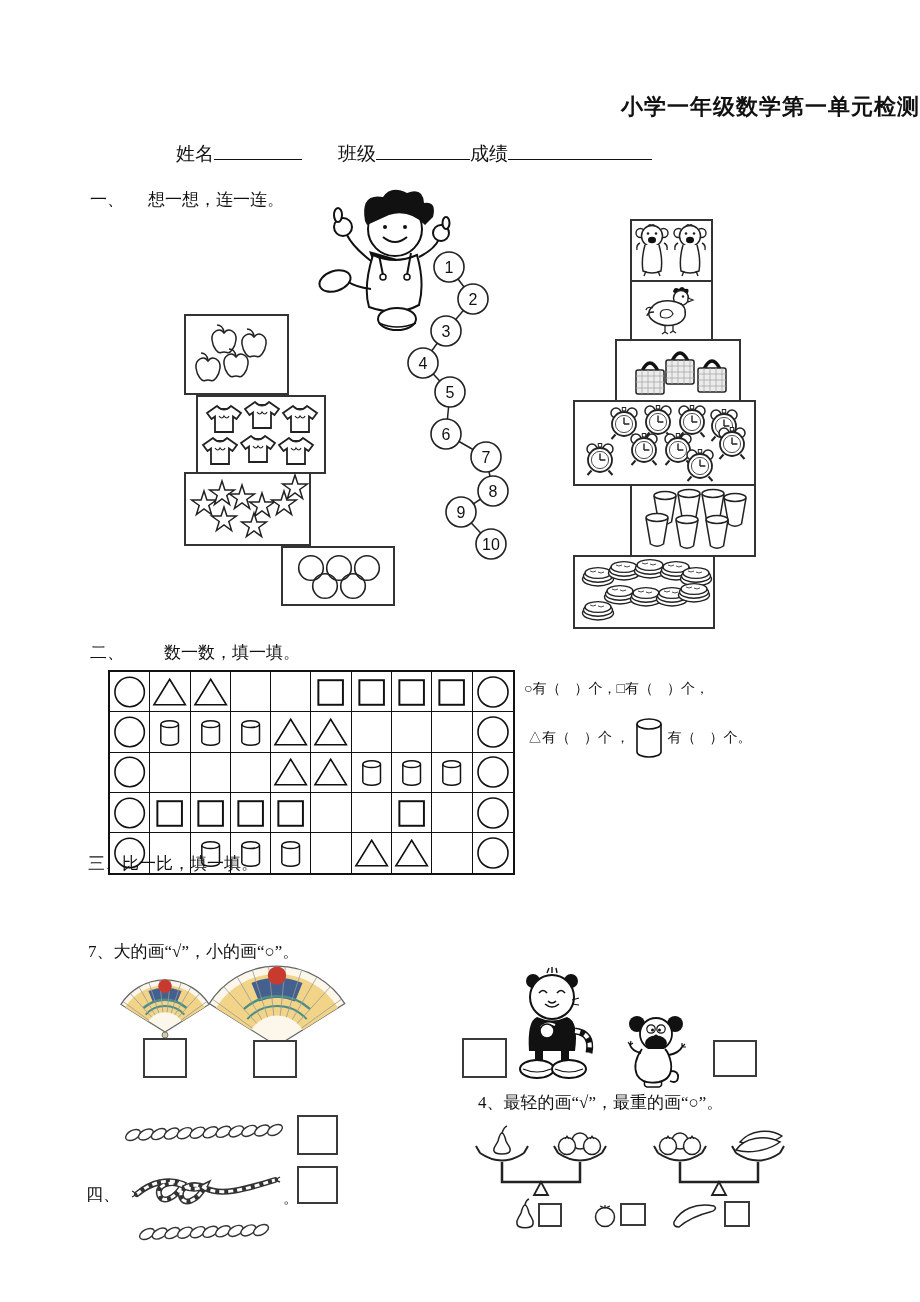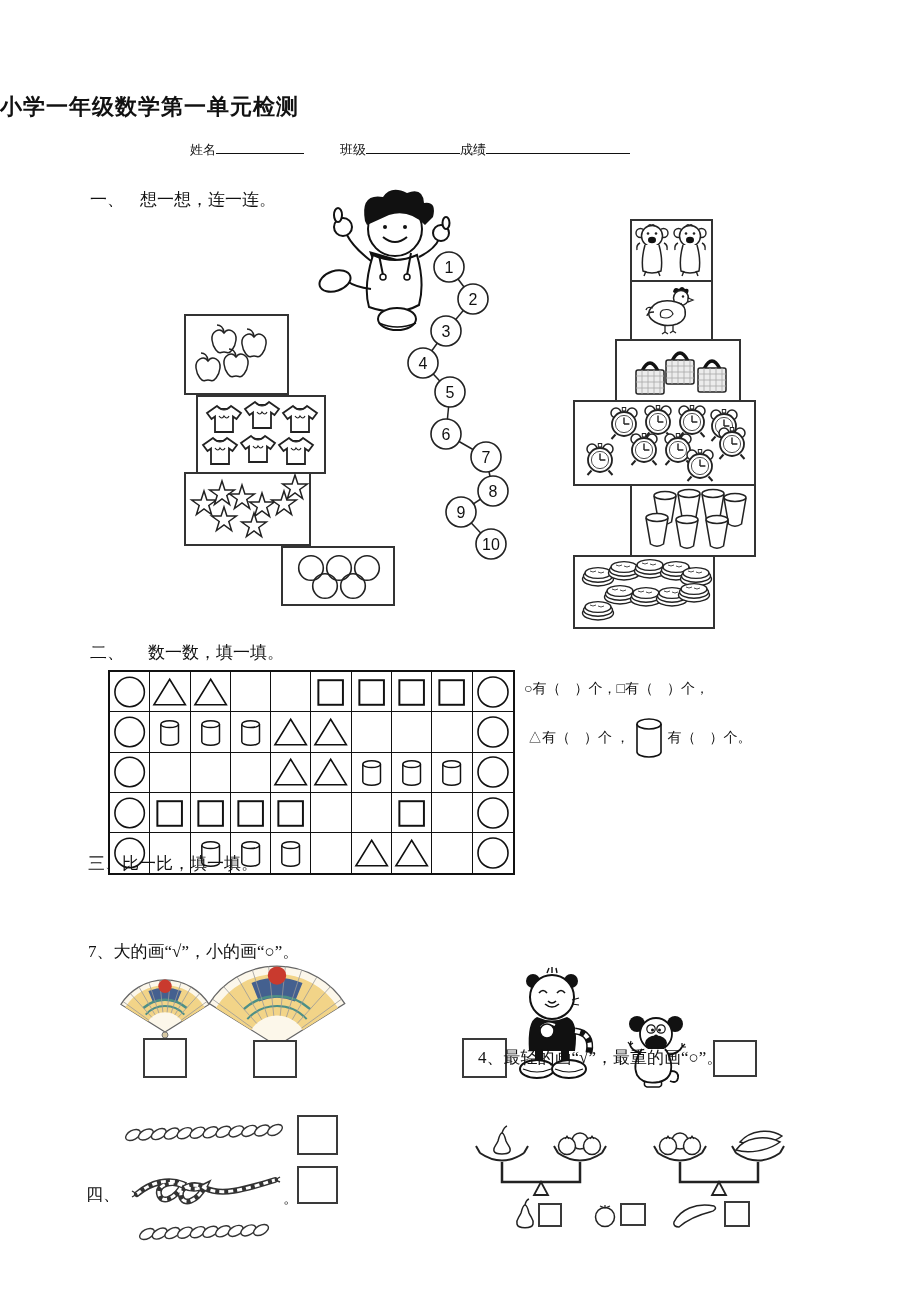--- a/index.html
+++ b/index.html
@@ -1,23 +1,23 @@
 <!DOCTYPE html>
 <html><head>
 <meta charset="utf-8">
 <style>
   *{margin:0;padding:0;box-sizing:border-box}
   html,body{background:#888}
   body{width:920px;height:1302px;position:relative}
   .page{position:absolute;left:0;top:0;width:920px;height:1302px;background:#fff;overflow:hidden;
         font-family:"Liberation Serif",serif;color:#111}
   .abs{position:absolute;white-space:nowrap}
-  .title{left:0;right:0;text-align:left;top:92px;font-size:22px;font-weight:bold;
+  .title{left:0;right:0;text-align:right;top:92px;font-size:22px;font-weight:bold;
          font-family:"Liberation Sans",sans-serif;letter-spacing:1px}
-  .name-line{left:190px;top:140px;font-size:13px}
+  .name-line{left:176px;top:140px;font-size:19px}
   .blank{display:inline-block;border-bottom:1.6px solid #111;height:1.05em;vertical-align:baseline}
   .gap{display:inline-block;width:36px}
   .sec-head,.q-label{font-size:17px}
   #shape-grid{position:absolute;left:108px;top:670px;display:grid;
               grid-template-columns:repeat(10,40.3px);grid-auto-rows:40.3px;
               border:2px solid #111;background:#fff}
   .cell{border-right:1.5px solid #111;border-bottom:1.5px solid #111;
         display:flex;align-items:center;justify-content:center}
   .cell:nth-child(10n){border-right:none}
   .cell:nth-last-child(-n+10){border-bottom:none}
@@ -31,21 +31,21 @@
 
 <div class="page">
 
   <div class="abs title">小学一年级数学第一单元检测</div>
 
   <div class="abs name-line">
     <span>姓名</span><span class="blank" style="width:88px"></span><span class="gap"></span><span>班级</span><span class="blank" style="width:94px"></span><span>成绩</span><span class="blank" style="width:144px"></span>
   </div>
 
   <div class="abs sec-head" style="left:90px;top:188px">一、</div>
-  <div class="abs sec-head" style="left:140px;top:188px">想一想，连一连。</div>
+  <div class="abs sec-head" style="left:148px;top:188px">想一想，连一连。</div>
 
   <svg id="sec1-art" class="abs" style="left:80px;top:185px" width="700" height="460" viewBox="0 0 700 460">
     <g transform="translate(225 0)">
       <circle cx="90" cy="44" r="27" fill="#fff" stroke="#111" stroke-width="2"></circle>
       <path d="M60 36 Q55 8 78 12 Q86 0 102 8 Q118 2 119 18 Q132 16 128 32 L120 40 Q104 24 84 30 L62 40 Z" fill="#111"></path>
       <circle cx="80" cy="42" r="2" fill="#111"></circle>
         <circle cx="100" cy="42" r="2" fill="#111"></circle>
       <path d="M78 52 Q90 62 102 52" fill="none" stroke="#111" stroke-width="2"></path>
       <path d="M66 76 Q48 62 42 50" fill="none" stroke="#111" stroke-width="2"></path>
       <circle cx="38" cy="42" r="9" fill="#fff" stroke="#111" stroke-width="2"></circle>
@@ -446,21 +446,21 @@
               <ellipse cx="18" cy="10" rx="14.5" ry="6.2" fill="#fff" stroke="#222" stroke-width="1.4"></ellipse>
               <ellipse cx="18" cy="7" rx="13" ry="5.4" fill="#fff" stroke="#222" stroke-width="1.4"></ellipse>
               <path d="M10 5 q3 2 6 0 M18 6 q3 2 6 0" stroke="#222" stroke-width="0.8" fill="none"></path>
             </g>
           </g>
         </g>
       </g>
   </svg>
 
   <div class="abs sec-head" style="left:90px;top:641px">二、</div>
-  <div class="abs sec-head" style="left:148px;top:641px">数一数，填一填。</div>
+  <div class="abs sec-head" style="left:164px;top:641px">数一数，填一填。</div>
 
   <div id="shape-grid">
       <div class="cell">
         <svg width="40" height="40" viewBox="0 0 40 40">
           <circle cx="20" cy="20" r="15" fill="none" stroke="#111" stroke-width="1.6"></circle>
         </svg>
       </div>
       <div class="cell">
         <svg width="40" height="40" viewBox="0 0 40 40">
           <path d="M20 7 L36 33 L4 33 Z" fill="none" stroke="#111" stroke-width="1.6"></path>
@@ -756,21 +756,21 @@
       <path d="M3 30 l-2 -3 m2 3 l1 -4 m-1 4 l3 -2" stroke="#111" stroke-width="1.2"></path>
       <path d="M42 40 Q52 38 55 32" fill="none" stroke="#111" stroke-width="1.8"></path>
       <path d="M55 32 l0 -4 m0 4 l3 -3 m-3 3 l4 0" stroke="#111" stroke-width="1.2"></path>
       <path d="M18 66 q-2 5 2 6 l6 0 M34 66 q2 5 -2 6 l-6 0" stroke="#111" fill="none" stroke-width="1.6"></path>
       <path d="M44 56 q8 0 7 7 q-1 6 -8 3" fill="none" stroke="#111" stroke-width="1.8"></path>
     </g>
   </svg>
   <div class="answer-box" style="left:462px;top:1038px;width:45px;height:40px"></div>
   <div class="answer-box" style="left:713px;top:1040px;width:44px;height:37px"></div>
 
-  <div class="abs q-label" style="left:478px;top:1046px">4、最轻的画“√”，最重的画“○”。</div>
+  <div class="abs q-label" style="left:478px;top:1091px">4、最轻的画“√”，最重的画“○”。</div>
 
   <svg id="q3-art" class="abs" style="left:85px;top:1108px" width="300" height="160" viewBox="0 0 300 160">
       <g>
         <ellipse cx="48.0" cy="27.0" rx="8" ry="4.6" fill="#fff" stroke="#333" stroke-width="1.4" transform="rotate(-28 48.0 27.0)"></ellipse>
         <ellipse cx="60.9" cy="26.5" rx="8" ry="4.6" fill="#fff" stroke="#333" stroke-width="1.4" transform="rotate(-28 60.9 26.5)"></ellipse>
         <ellipse cx="73.8" cy="26.1" rx="8" ry="4.6" fill="#fff" stroke="#333" stroke-width="1.4" transform="rotate(-28 73.8 26.1)"></ellipse>
         <ellipse cx="86.7" cy="25.6" rx="8" ry="4.6" fill="#fff" stroke="#333" stroke-width="1.4" transform="rotate(-28 86.7 25.6)"></ellipse>
         <ellipse cx="99.6" cy="25.2" rx="8" ry="4.6" fill="#fff" stroke="#333" stroke-width="1.4" transform="rotate(-28 99.6 25.2)"></ellipse>
         <ellipse cx="112.5" cy="24.7" rx="8" ry="4.6" fill="#fff" stroke="#333" stroke-width="1.4" transform="rotate(-28 112.5 24.7)"></ellipse>
         <ellipse cx="125.5" cy="24.3" rx="8" ry="4.6" fill="#fff" stroke="#333" stroke-width="1.4" transform="rotate(-28 125.5 24.3)"></ellipse>

